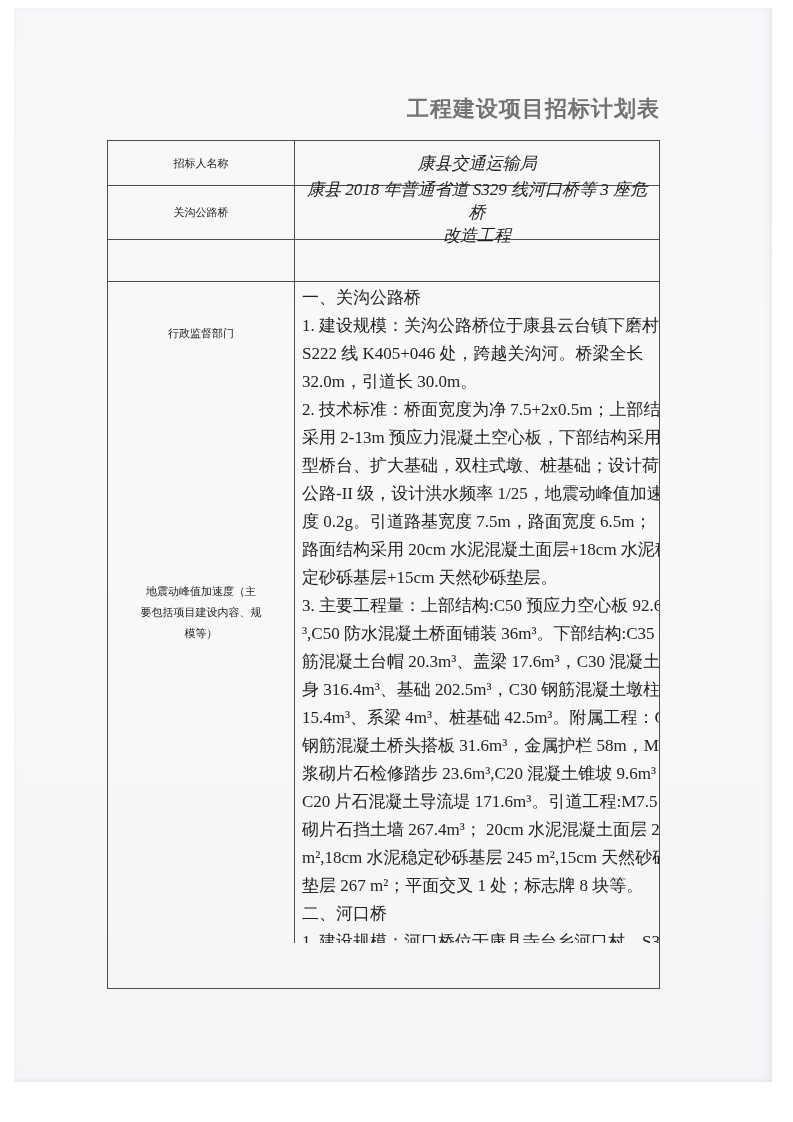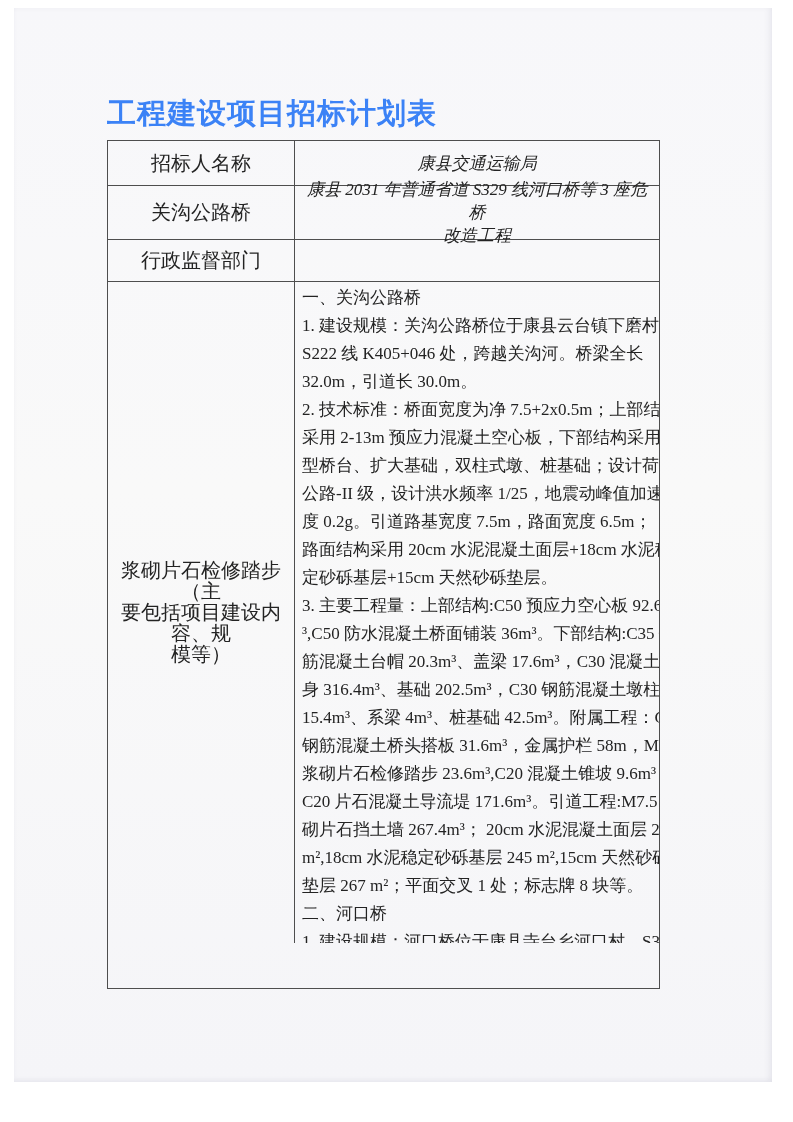--- a/index.html
+++ b/index.html
@@ -13,50 +13,50 @@
     position: absolute;
     left: 14px; top: 8px;
     width: 758px; height: 1074px;
     background: linear-gradient(180deg, #f7f7fa 0%, #f9f9f9 45%, #f5f5f8 100%);
     box-shadow: inset -4px 0 5px rgba(60,60,90,0.05), inset 0 -3px 4px rgba(60,60,90,0.04);
   }
   .doc-title {
     position: absolute;
     left: 107px; top: 94px;
     width: 553px;
-    text-align: left;
-    font-size: 29px;
+    text-align: right;
+    font-size: 22px;
     font-weight: bold;
-    color: #3b82f6;
+    color: #737373;
     letter-spacing: 1px;
     white-space: nowrap;
   }
   .tbl {
     position: absolute;
     left: 107px; top: 140px;
     width: 553px; height: 849px;
     border: 1px solid #4e4e4e;
     background: transparent;
   }
   .row { display: flex; width: 100%; }
   .row + .row { border-top: 1px solid #4e4e4e; }
   .r1 { height: 44px; }
   .r2 { height: 54px; }
-  .r3 { height: 42px; }
+  .r3 { height: 42px; flex-direction: column; }
   .r4 { height: 44px; }
   .r5 { height: 662px; }
   .cell-label {
     width: 187px;
     flex: 0 0 187px;
     border-right: 1px solid #4e4e4e;
     display: flex;
     align-items: center;
     justify-content: center;
     text-align: center;
-    font-size: 20px;
+    font-size: 11px;
     line-height: 21px;
     color: #232323;
     white-space: pre-line;
     padding: 0 4px;
   }
   .cell-value {
     flex: 1;
     display: flex;
     align-items: center;
     justify-content: center;
@@ -89,31 +89,31 @@
 
 <div class="tbl">
 
   <div class="row r1">
     <div class="cell-label">招标人名称</div>
     <div class="cell-value">康县交通运输局</div>
   </div>
 
   <div class="row r2">
     <div class="cell-label">关沟公路桥</div>
-    <div class="cell-value">康县 2031 年普通省道 S329 线河口桥等 3 座危桥
+    <div class="cell-value">康县 2018 年普通省道 S329 线河口桥等 3 座危桥
 改造工程</div>
   </div>
 
   <div class="row r3">
     <div class="cell-label">行政监督部门</div>
   </div>
 
 
   <div class="row r5">
-    <div class="cell-label">浆砌片石检修踏步（主
+    <div class="cell-label">地震动峰值加速度（主
 要包括项目建设内容、规
 模等）</div>
     <div class="cell-content">一、关沟公路桥
 1. 建设规模：关沟公路桥位于康县云台镇下磨村、
 S222 线 K405+046 处，跨越关沟河。桥梁全长
 32.0m，引道长 30.0m。
 2. 技术标准：桥面宽度为净 7.5+2x0.5m；上部结构
 采用 2-13m 预应力混凝土空心板，下部结构采用 U
 型桥台、扩大基础，双柱式墩、桩基础；设计荷载为
 公路-II 级，设计洪水频率 1/25，地震动峰值加速

